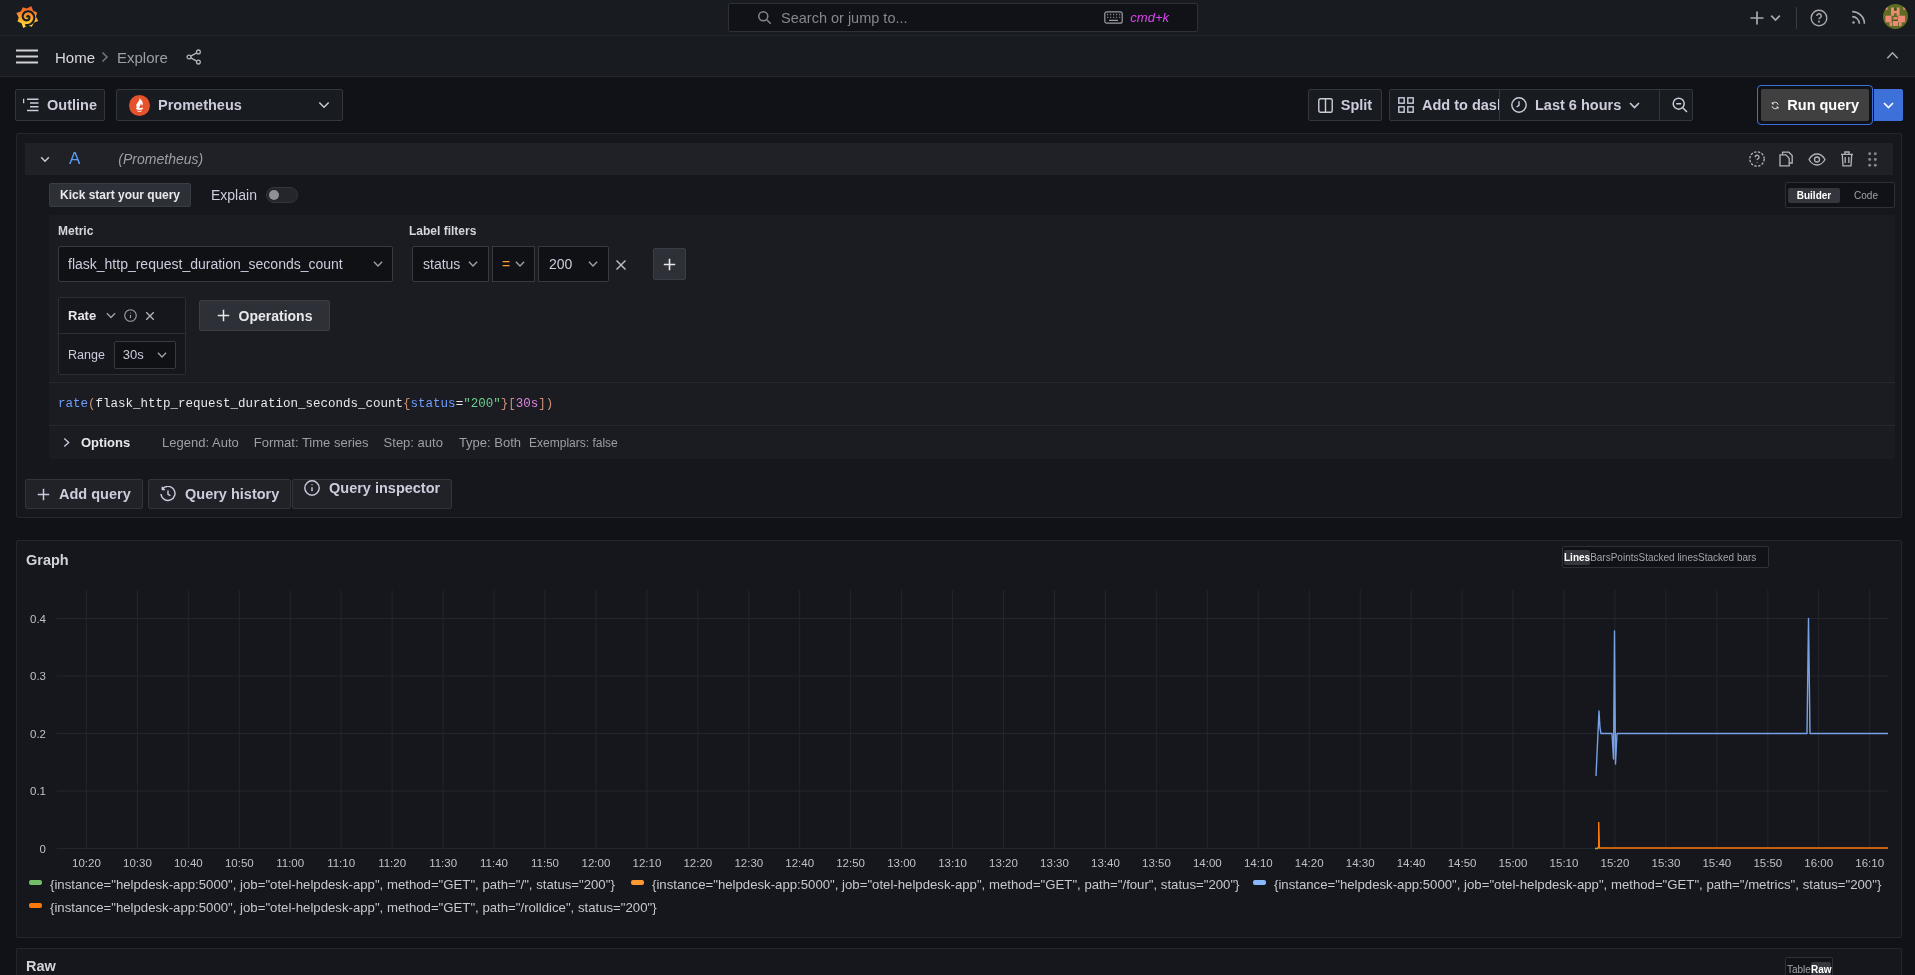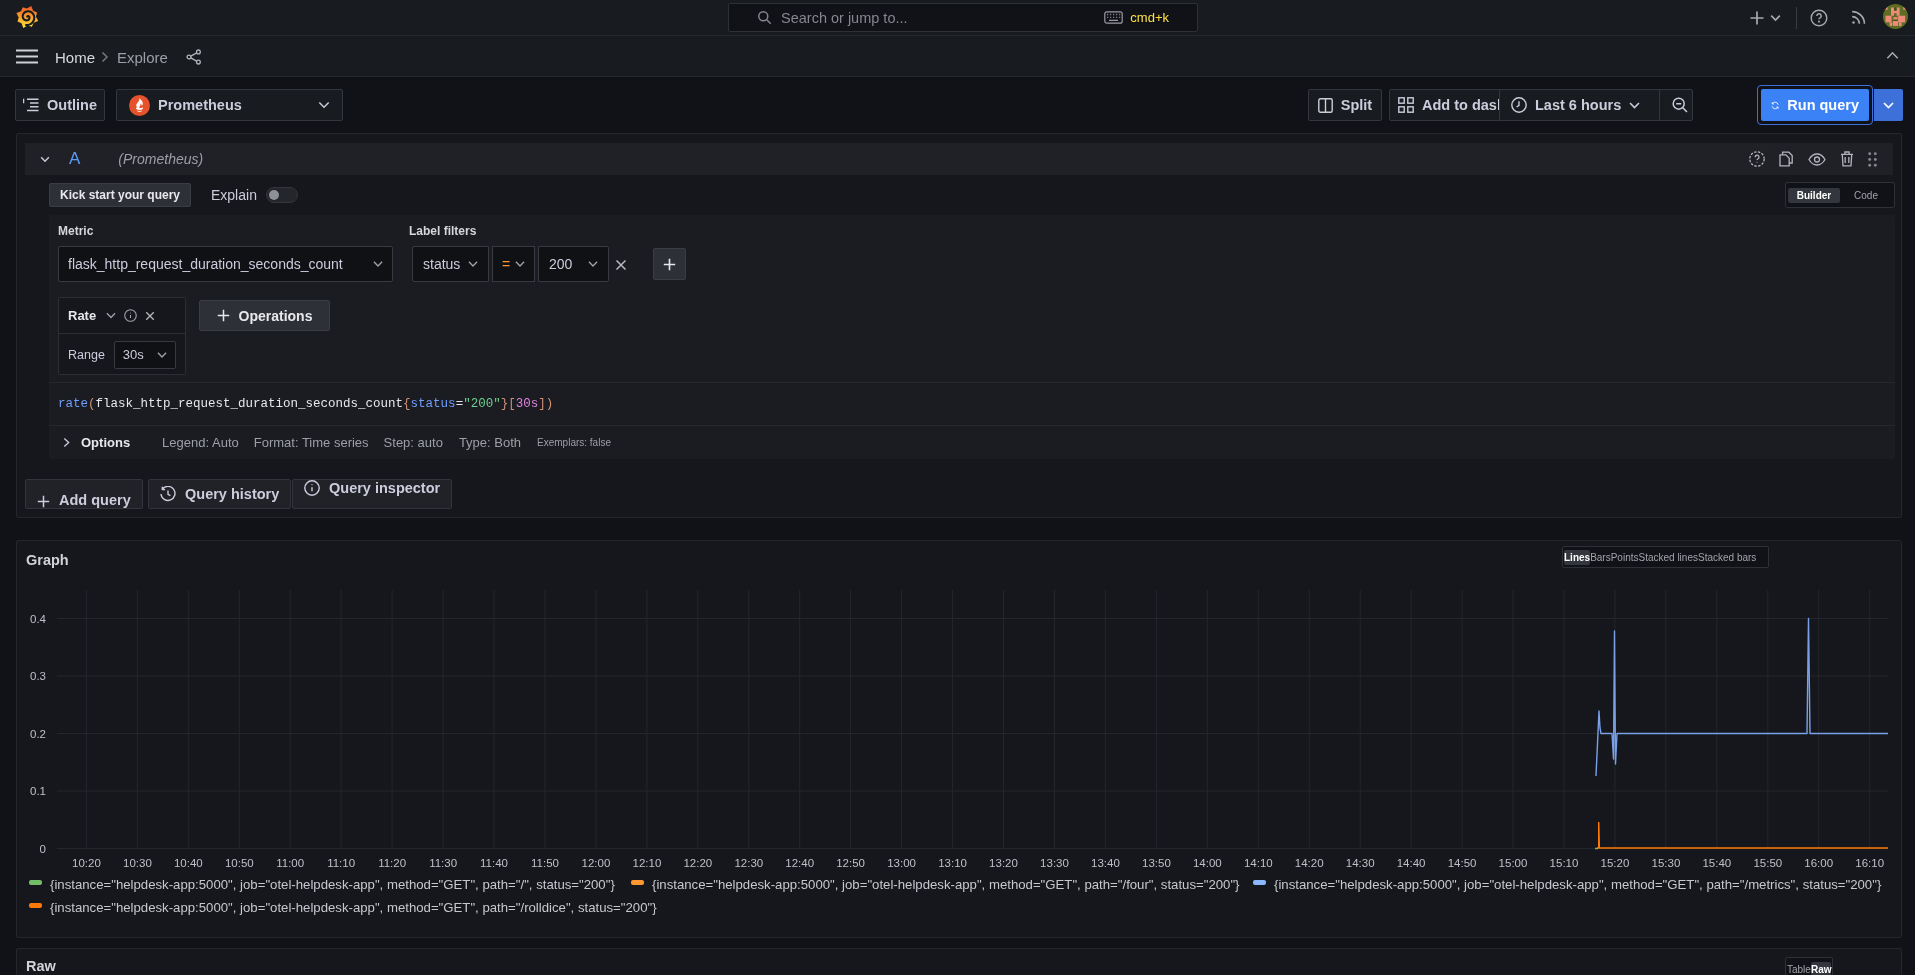--- a/index.html
+++ b/index.html
@@ -10,21 +10,21 @@
 
 
 #topbar { position:absolute; left:0; top:0; width:1915px; height:36px;
   background:#181b1f; border-bottom:1px solid #25272d; }
 #crumbbar { position:absolute; left:0; top:36px; width:1915px; height:41px;
   background:#181b1f; border-bottom:1px solid #25272d; }
 #searchbox { position:absolute; left:728px; top:3px; width:470px; height:29px;
   background:#111217; border:1px solid #2e3036; border-radius:2px;
   display:flex; align-items:center; padding:0 28px; }
 #searchbox .ph { color:#85868e; font-size:14.5px; margin-left:9px; flex:1; }
-#searchbox .kbd { color:#fde047; font-size:13px; margin-left:7px; }
+#searchbox .kbd { color:#d946ef; font-size:13px; margin-left:7px;font-style:italic; }
 .crumbtxt { font-size:15px; }
 
 
 .tbtn { position:absolute; height:32px; border:1px solid #34363d; border-radius:2px;
   background:#181b1f; display:flex; align-items:center; justify-content:center;
   gap:8px; color:#ccccdc; font-size:14.5px; font-weight:600; }
 
 
 #qpanel { position:absolute; left:16px; top:133px; width:1886px; height:385px;
   background:#15171c; border:1px solid #24262c; border-radius:2px; }
@@ -197,21 +197,21 @@
   <div style="width:1px;height:100%;background:#34363d"></div>
   <div style="width:34px;display:flex;align-items:center;justify-content:center;height:100%">
     <svg width="16" height="16" viewBox="0 0 16 16" fill="none" stroke="#ccccdc" stroke-width="1.5">
       <circle cx="6.7" cy="6.7" r="5.5"></circle>
         <path d="M10.8 10.8 L15 15 M4.2 6.7h5"></path>
     </svg>
   </div>
 </div>
 
 <div class="abs" style="left:1757px;top:85px;width:116px;height:40px;border:1.5px solid #3d71d9;border-radius:4px"></div>
-<div class="abs" style="left:1761px;top:89px;width:108px;height:32px;border-radius:2px;background:#3b82f6;display:flex;align-items:center;gap:8px;padding:0 10px">
+<div class="abs" style="left:1761px;top:89px;width:108px;height:32px;border-radius:2px;background:#404040;display:flex;align-items:center;gap:8px;padding:0 10px">
   <svg width="15" height="15" viewBox="0 0 16 16" fill="none" stroke="#ffffff" stroke-width="1.6">
     <path d="M13.9 6.6 A6.2 6.2 0 0 0 2.4 4.8"></path>
       <path d="M2.4 1.6 v3.4 h3.4" stroke-linejoin="round"></path>
     <path d="M2.1 9.4 A6.2 6.2 0 0 0 13.6 11.2"></path>
       <path d="M13.6 14.4 v-3.4 h-3.4" stroke-linejoin="round"></path>
   </svg>
   <span style="color:#fff;font-size:14.5px;font-weight:600">Run query</span>
 </div>
 <div class="abs" style="left:1874px;top:89px;width:29px;height:32px;border-radius:0 2px 2px 0;background:#3d71d9;display:flex;align-items:center;justify-content:center">
   <svg width="11" height="7" viewBox="0 0 11 7" fill="none" stroke="#ffffff" stroke-width="1.6">
@@ -342,25 +342,25 @@
 
     <div class="abs" style="left:0;top:210px;width:1846px;height:34px;border-top:1px solid #26282e;display:flex;align-items:center">
       <svg style="margin-left:14px" width="7" height="11" viewBox="0 0 8 12" fill="none" stroke="#ccccdc" stroke-width="1.5">
           <path d="M1.5 1.5 L6.5 6 L1.5 10.5"></path>
         </svg>
       <span style="margin-left:11px;font-size:13px;font-weight:700;color:#e8e8ec">Options</span>
       <span style="margin-left:32px;font-size:13px;color:#9d9fa6">Legend: Auto</span>
       <span style="margin-left:15px;font-size:13px;color:#9d9fa6">Format: Time series</span>
       <span style="margin-left:15px;font-size:13px;color:#9d9fa6">Step: auto</span>
       <span style="margin-left:16px;font-size:13px;color:#9d9fa6">Type: Both</span>
-      <span style="margin-left:16px;font-size:10px;color:#9d9fa6">Exemplars: false</span>
-    </div>
-  </div>
-
-  <div class="abs" style="left:8px;top:345px;height:30px;padding:0 11px;background:#202228;border:1px solid #32343b;border-radius:2px;display:flex;align-items:flex-end;gap:9px">
+      <span style="margin-left:8px;font-size:12px;color:#9d9fa6">Exemplars: false</span>
+    </div>
+  </div>
+
+  <div class="abs" style="left:8px;top:345px;height:30px;padding:0 11px;background:#202228;border:1px solid #32343b;border-radius:2px;display:flex;align-items:center;gap:9px">
     <svg width="13" height="13" viewBox="0 0 13 13" fill="none" stroke="#ccccdc" stroke-width="1.5">
         <path d="M6.5 0.8 V12.2 M0.8 6.5 H12.2"></path>
       </svg>
     <span style="font-size:14.5px;font-weight:600">Add query</span>
   </div>
   <div class="abs" style="left:131px;top:345px;height:30px;padding:0 11px;background:#202228;border:1px solid #32343b;border-radius:2px;display:flex;align-items:center;gap:9px">
     <svg width="16" height="16" viewBox="0 0 16 16" fill="none" stroke="#ccccdc" stroke-width="1.4">
       <path d="M2.3 3.3 A7 7 0 1 1 1 8" fill="none"></path>
       <path d="M2.3 0.8 v2.8 h2.8" stroke-linejoin="round"></path>
       <path d="M8 4.6 V8.3 L10.4 9.7"></path>

